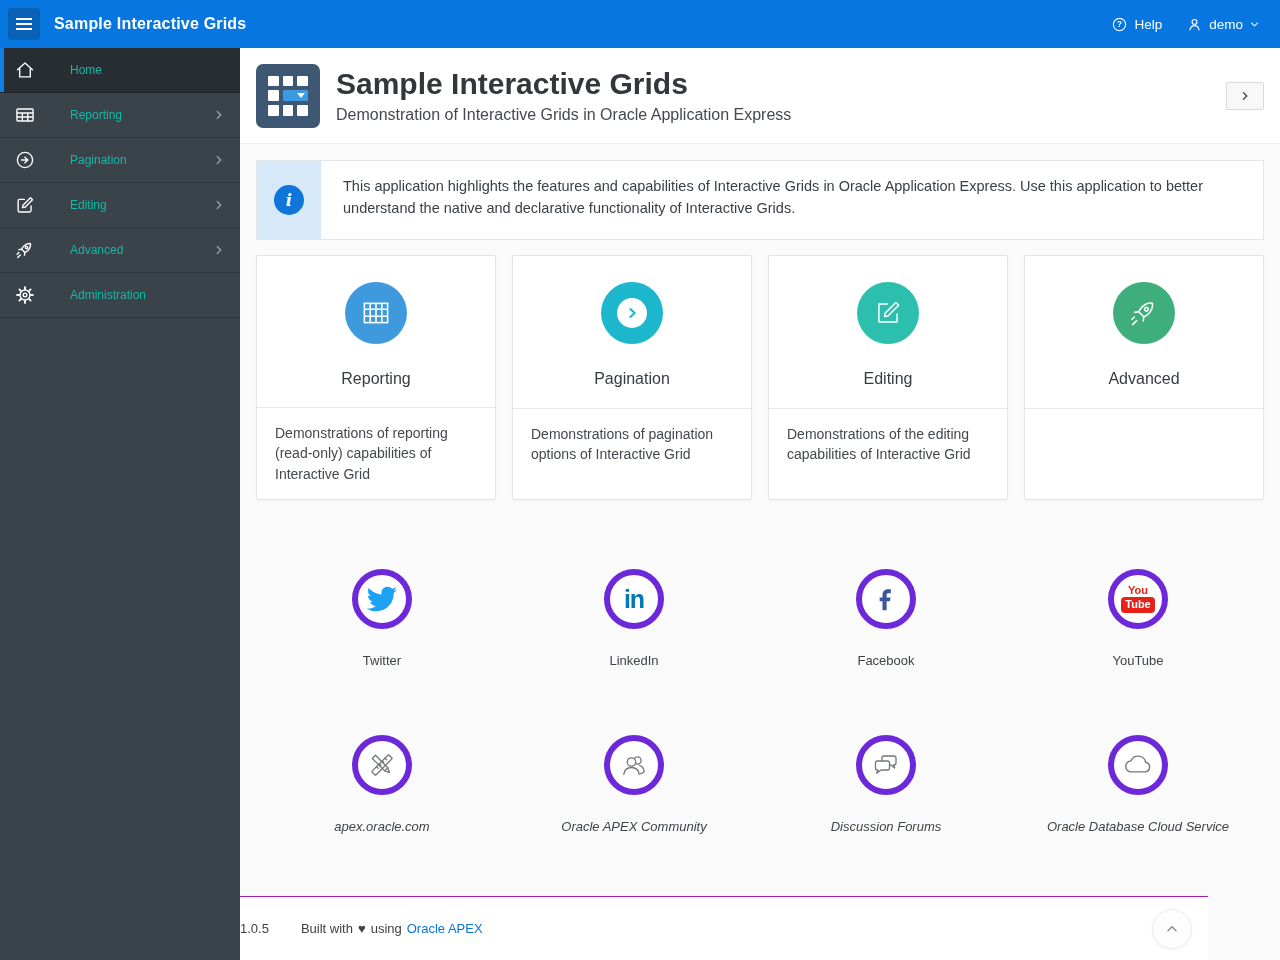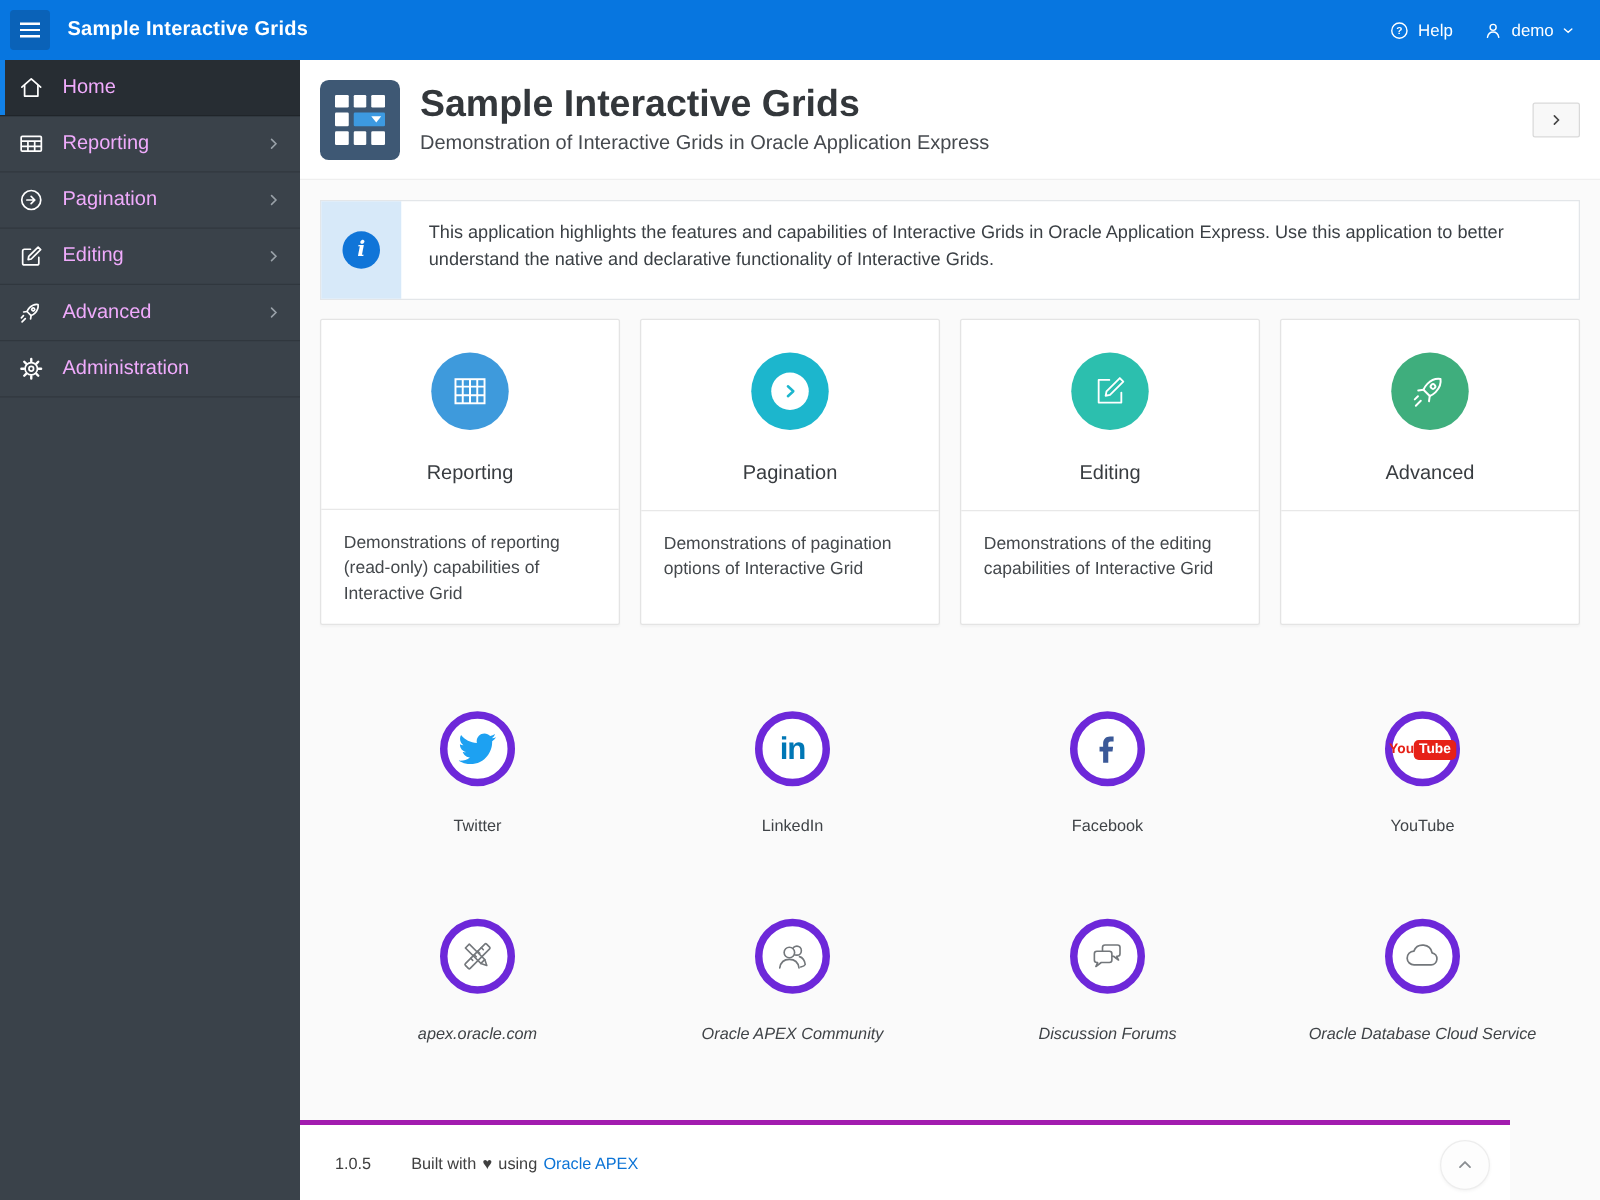--- a/index.html
+++ b/index.html
@@ -14,22 +14,22 @@
   .hamburger-btn span { display:block; width:16px; height:12px;
         background:linear-gradient(#fff 0 2px, transparent 2px 5px, #fff 5px 7px, transparent 7px 10px, #fff 10px 12px); }
   .app-title { font-size:16px; font-weight:bold; margin-left:6px; letter-spacing:.2px; }
   .topbar-right { margin-left:auto; display:flex; align-items:center; gap:24px; margin-right:20px; font-size:13.5px; }
   .topbar-item { display:flex; align-items:center; gap:6px; cursor:pointer; }
   .topbar svg { display:block; }
 
   
   .sidebar { position:absolute; top:48px; left:0; width:240px; height:912px; background:#3a424a; z-index:20; }
   .nav-item { height:45px; display:flex; align-items:center; padding:0 14px 0 14px;
-              color:#f0abfc; font-size:16px; cursor:pointer; position:relative;
-              border-bottom:1px solid rgba(0,0,0,.16); }
+              color:#14b8a6; font-size:12px; cursor:pointer; position:relative;
+              border-bottom:1px solid rgba(0,0,0,.16);gap:20px; }
   .nav-item .nav-ico { width:22px; height:22px; margin-right:14px; flex:0 0 22px; }
   .nav-item .chev { margin-left:auto; }
   .nav-item.active { background:#272d33; }
   .nav-item.active::before { content:""; position:absolute; left:0; top:0; bottom:0; width:4px; background:#1181e8; }
 
   
   .main { position:absolute; top:48px; left:240px; width:1040px; height:912px; background:#fafafa; }
   .page-header { height:96px; background:#fff; border-bottom:1px solid #efefef; position:relative;
                  display:flex; align-items:center; padding:0 16px; }
   .app-icon { width:64px; height:64px; background:#3e5874; border-radius:7px; flex:0 0 64px;
@@ -73,28 +73,28 @@
 
   
   .links-section { margin-top:69px; }
   .links-row { display:grid; grid-template-columns:repeat(4,1fr); }
   .links-row + .links-row { margin-top:67px;font-style:italic; }
   .link-item { display:flex; flex-direction:column; align-items:center; cursor:pointer; }
   .link-circle { width:60px; height:60px; border-radius:50%; background:#fff; border:6px solid #6d28d9;
                  display:flex; align-items:center; justify-content:center; }
   .link-label { margin-top:24px; font-size:13px; color:#3f4347; }
   .li-logo { font-size:25px; font-weight:bold; color:#0077b5; letter-spacing:-1px; font-family:"Liberation Sans",sans-serif; }
-  .yt-logo { display:flex; flex-direction:row; align-items:center; line-height:1; }
+  .yt-logo { display:flex; flex-direction:column; align-items:center; line-height:1; }
   .yt-top { color:#e62117; font-size:11px; font-weight:bold; }
   .yt-bottom { background:#e62117; color:#fff; font-size:11px; font-weight:bold;
                padding:2px 4px 3px; border-radius:4px; margin-top:1px; }
 
   
   .footer { position:absolute; left:0; bottom:0; width:968px; height:64px; background:#fff;
-            border-top:4px solid #a21caf; display:flex; align-items:center; padding:0 28px; font-size:13px; color:#404040; }
+            border-top:1px solid #a21caf; display:flex; align-items:center; padding:0 0; font-size:13px; color:#404040; }
   .footer .version { margin-right:32px; }
   .footer .heart { margin:0 5px; }
   .footer a { color:#0c74d6; text-decoration:none; margin-left:5px; cursor:pointer; }
   .scroll-top { position:absolute; right:16px; top:12px; width:40px; height:40px; border-radius:50%;
                 background:#fdfdfd; border:1px solid #ededed; display:flex; align-items:center;
                 justify-content:center; cursor:pointer; box-shadow:0 1px 3px rgba(0,0,0,.05); }
 </style>
 </head>
 <body>
 

